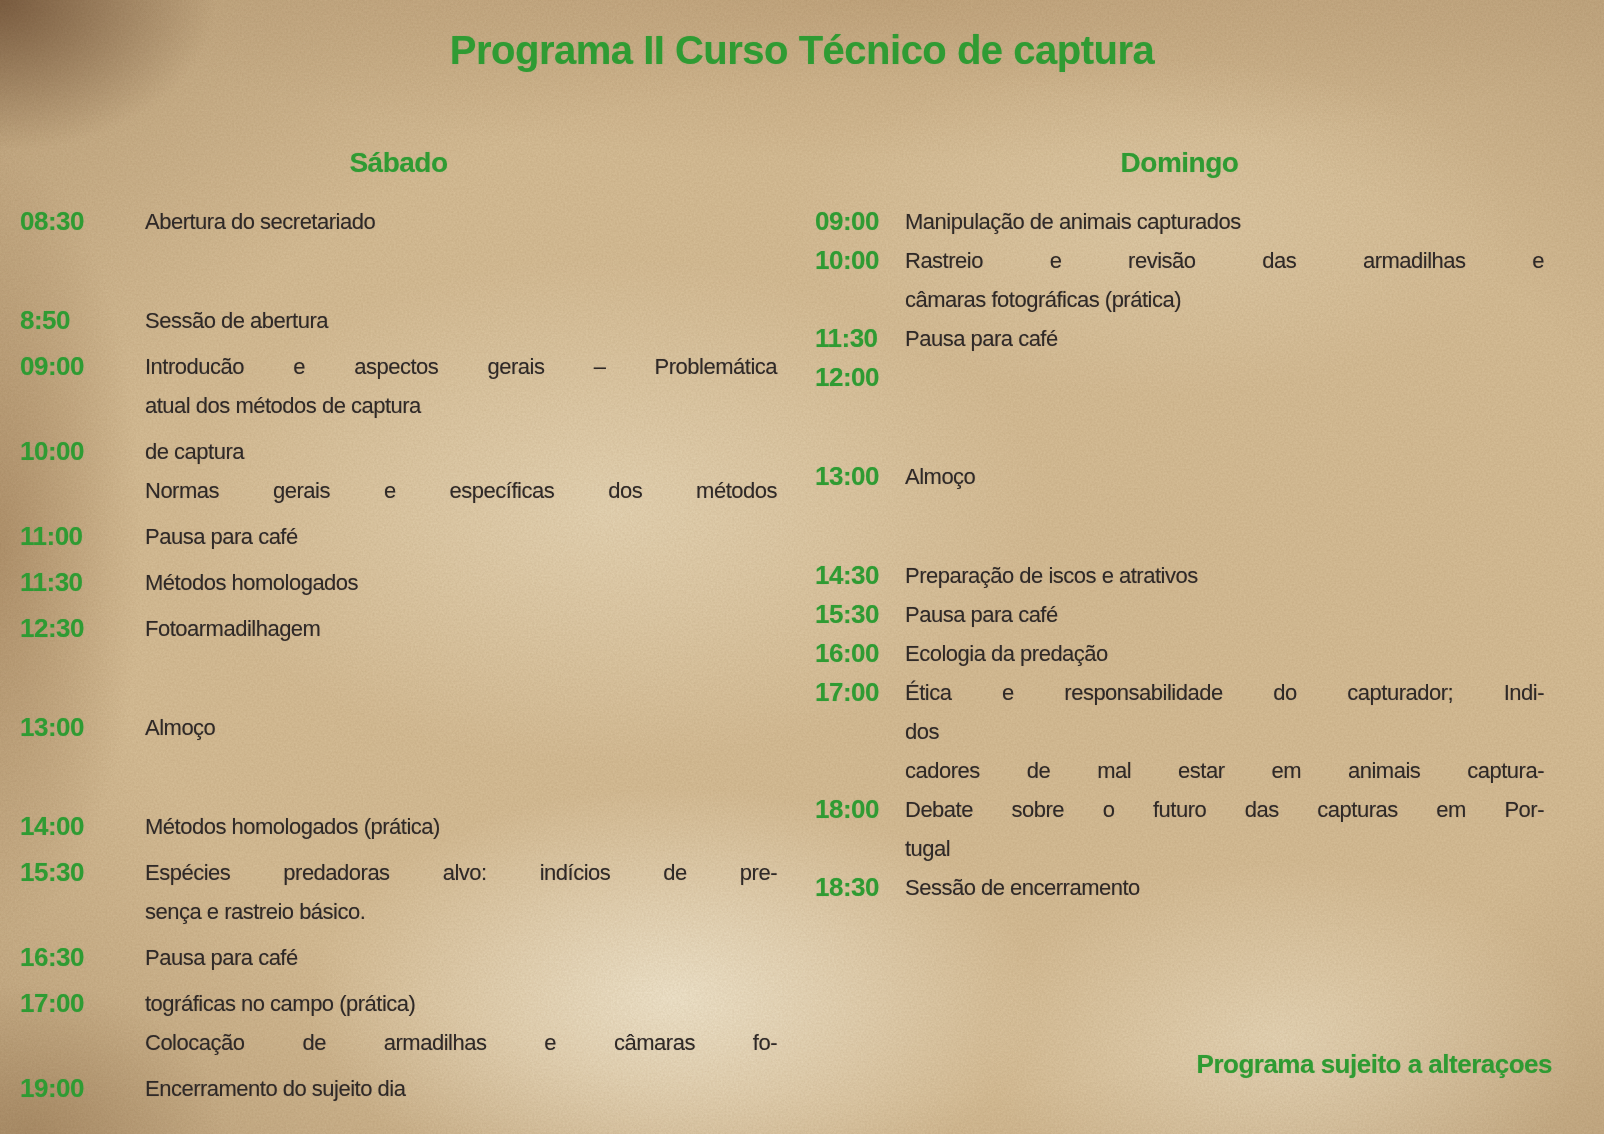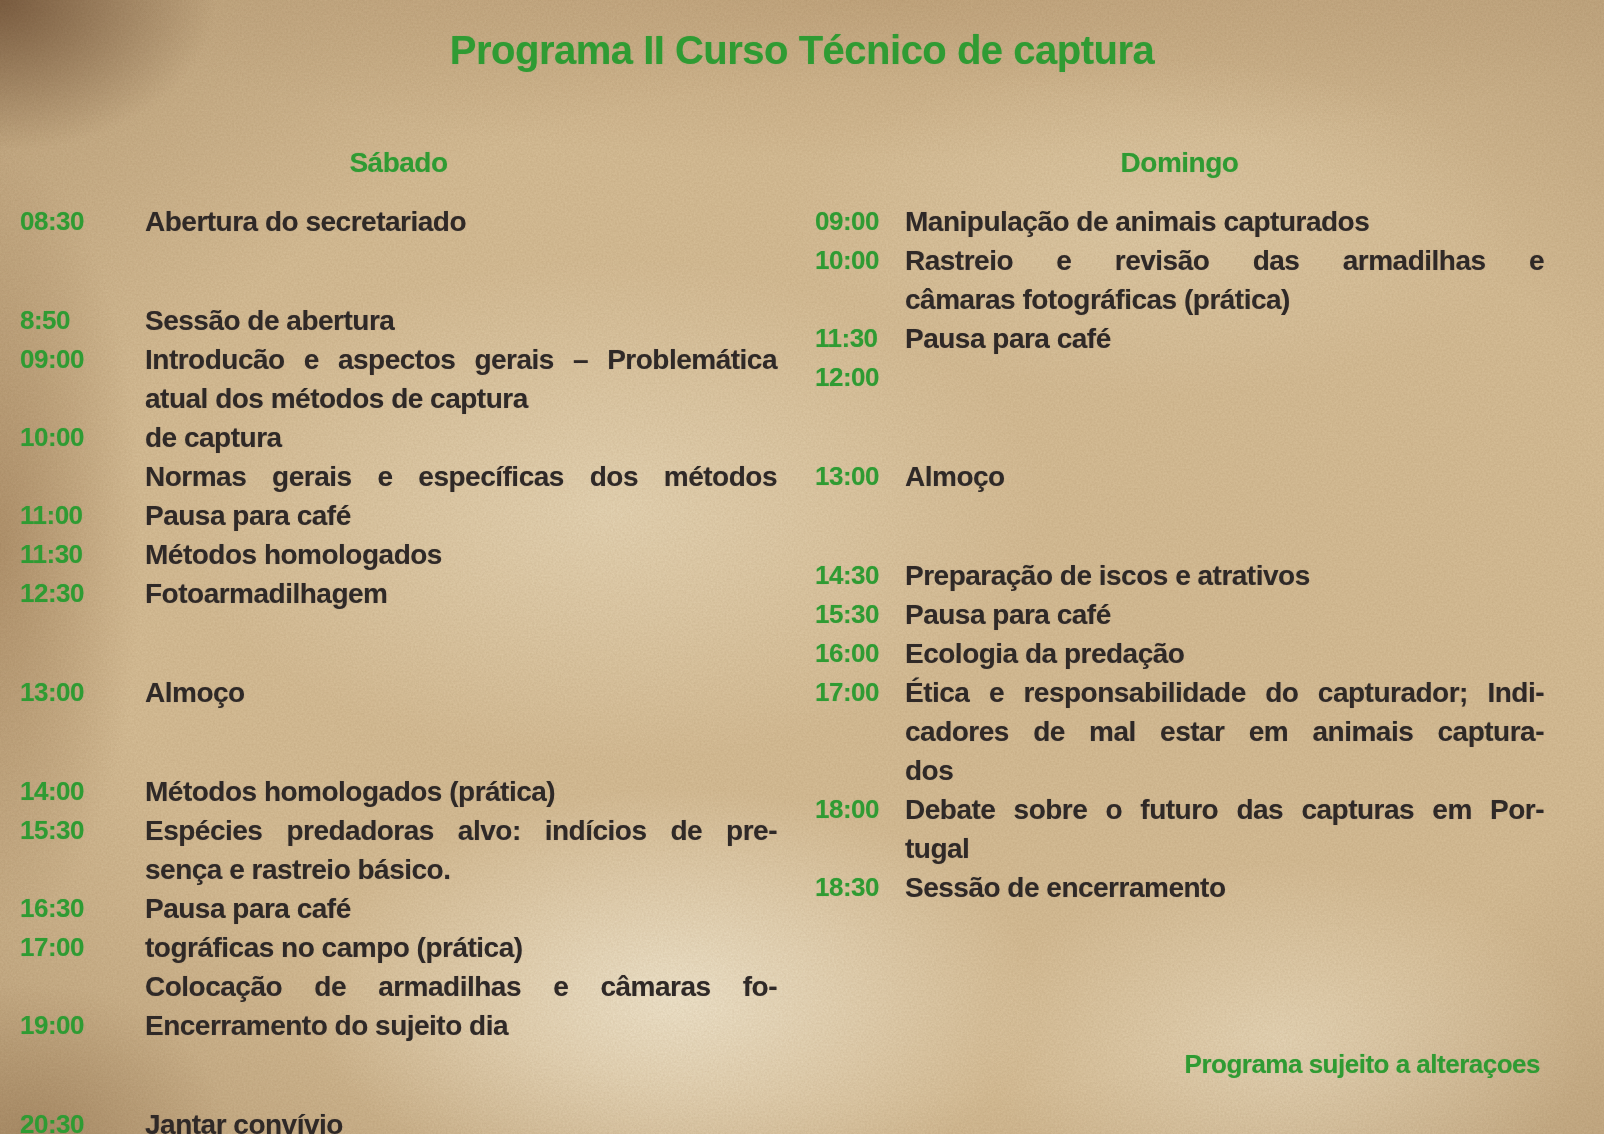--- a/index.html
+++ b/index.html
@@ -34,37 +34,37 @@
   .day-header{
     text-align:center;
     font-size:28px;font-weight:700;letter-spacing:-0.5px;
     color:#2f9b33;
     line-height:46px;
     margin-bottom:16px;
     text-shadow:0 0 1px rgba(47,155,51,0.4);
   }
   .col-left .day-header{margin-bottom:16px;}
   .row{display:grid;}
-  .col-left .row{grid-template-columns:125px 1fr;}
+  .col-left .row{grid-template-columns:125px 1fr;margin-top:7px;}
   .col-right .row{grid-template-columns:90px 1fr;}
   .row.gap{margin-top:60px;}
   .time{
     font-size:26px;font-weight:700;letter-spacing:-0.5px;
     color:#2f9b33;line-height:39px;
     text-shadow:0 0 1px rgba(47,155,51,0.35);
   }
   .desc{color:#2f2927;}
   .line{
-    font-size:28px;font-weight:700;letter-spacing:-0.5px;
+    font-size:22px;font-weight:400;letter-spacing:-0.5px;
     line-height:39px;
     text-shadow:0 0 1px rgba(47,41,39,0.3);
   }
   .line.just{text-align:justify;text-align-last:justify;}
   .footer-note{
-    position:absolute;right:64px;bottom:54px;
+    position:absolute;right:52px;bottom:54px;
     font-size:26px;font-weight:700;letter-spacing:-0.5px;
     color:#2f9b33;
     text-shadow:0 0 1px rgba(47,155,51,0.4);
   }
 </style>
 </head>
 <body>
 
 <div class="page">
 
@@ -218,22 +218,22 @@
       <div class="row">
         <div class="time">16:00</div>
         <div class="desc">
           <div class="line">Ecologia da predação</div>
         </div>
       </div>
       <div class="row">
         <div class="time">17:00</div>
         <div class="desc">
           <div class="line just">Ética e responsabilidade do capturador; Indi-</div>
+          <div class="line">dos</div>
           <div class="line just">cadores de mal estar em animais captura-</div>
-          <div class="line">dos</div>
         </div>
       </div>
       <div class="row">
         <div class="time">18:00</div>
         <div class="desc">
           <div class="line just">Debate sobre o futuro das capturas em Por-</div>
           <div class="line">tugal</div>
         </div>
       </div>
       <div class="row">

